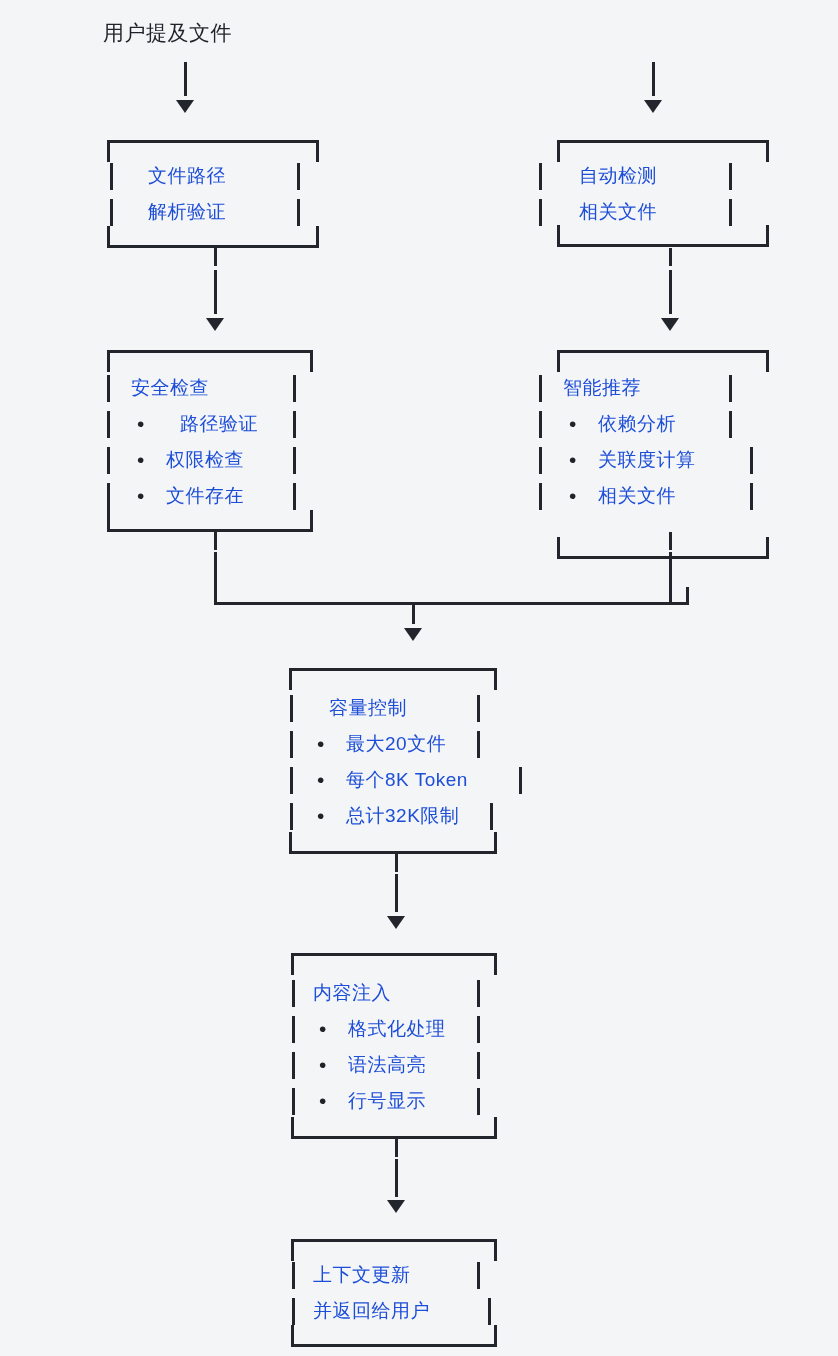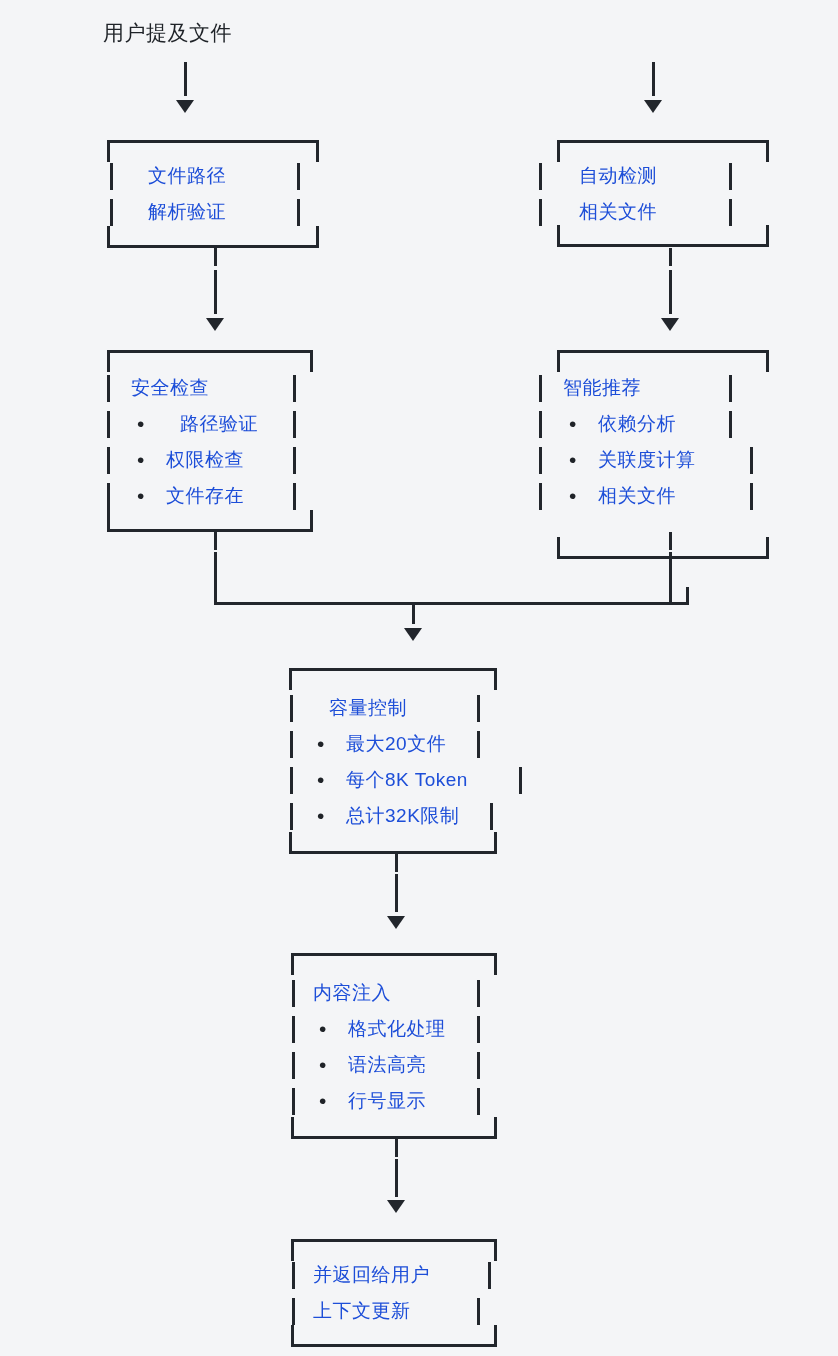--- a/index.html
+++ b/index.html
@@ -342,24 +342,24 @@
     <div class="edge-top"></div>
     <div class="edge-bottom"></div>
     <div class="stub tl"></div>
     <div class="stub tr"></div>
     <div class="stub bl"></div>
     <div class="stub br"></div>
 
     <div class="rows" style="top:18px;">
       <div class="row">
         <span class="pipe-l" style="left:1px;"></span>
+        <span class="txt" style="left:22px;">上下文更新</span>
+        <span class="pipe-r" style="left:186px;"></span>
+      </div>
+      <div class="row">
+        <span class="pipe-l" style="left:1px;"></span>
         <span class="txt" style="left:22px;">并返回给用户</span>
         <span class="pipe-r" style="left:197px;"></span>
       </div>
-      <div class="row">
-        <span class="pipe-l" style="left:1px;"></span>
-        <span class="txt" style="left:22px;">上下文更新</span>
-        <span class="pipe-r" style="left:186px;"></span>
-      </div>
     </div>
   </div>
 
 </div>
 
 </body></html>

